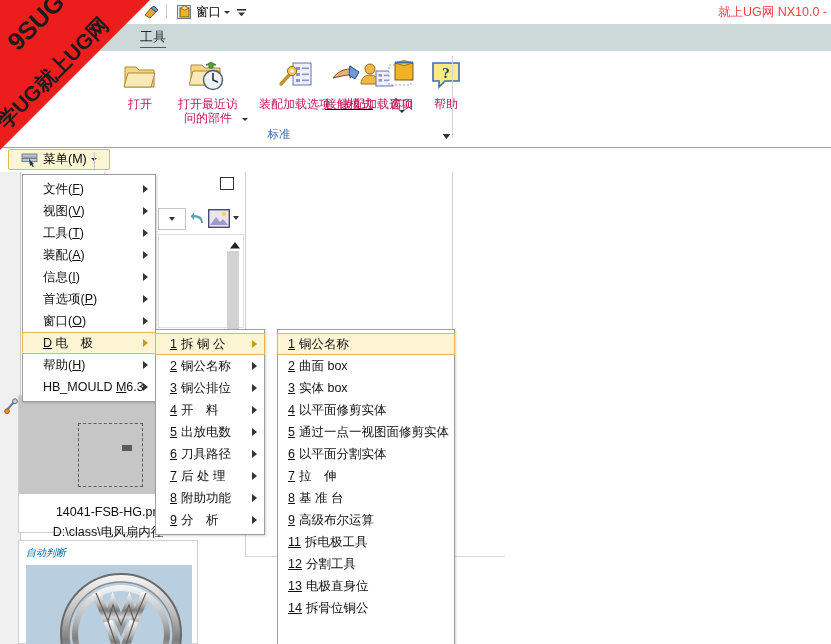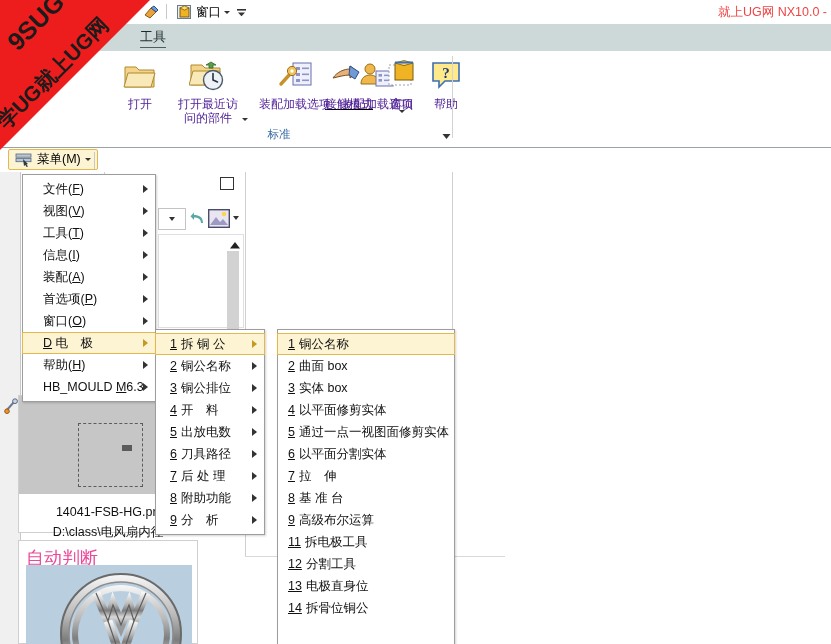--- a/index.html
+++ b/index.html
@@ -41,38 +41,38 @@
   .group{position:absolute;top:0;height:95px;}
   .group-sep{position:absolute;top:5px;width:1px;height:82px;background:#d3d3d3;}
   .group-title{
     position:absolute;bottom:4px;width:100%;text-align:center;
     font-size:11.5px;color:#3b6ea5;
   }
   .rbtn{
     position:absolute;top:4px;width:72px;text-align:center;cursor:default;
   }
   .rbtn .ico{height:42px;display:flex;align-items:center;justify-content:center;}
-  .rbtn .lbl{font-size:12px;line-height:14px;color:#4c1d95;}
+  .rbtn .lbl{font-size:12px;line-height:14px;color:#be185d;}
   .caret{
     display:inline-block;width:0;height:0;
     border-left:3.5px solid transparent;border-right:3.5px solid transparent;
     border-top:4px solid #333;vertical-align:middle;
   }
   .caret-sm{
     display:inline-block;width:0;height:0;
     border-left:3px solid transparent;border-right:3px solid transparent;
     border-top:3.5px solid #333;vertical-align:middle;
   }
   
   #menubar-row{
     position:absolute;left:0;top:148px;width:831px;height:24px;background:#fff;
   }
   #menu-btn{
     position:absolute;left:8px;top:1px;height:21px;box-sizing:border-box;
-    display:flex;align-items:center;gap:4px;padding:0 6px;
+    display:flex;align-items:center;gap:4px;padding:0 12px;
     background:#fdf4d4;border:1px solid #e3b94e;border-radius:2px;
     font-size:12.5px;
   }
   #menubtn-sep{position:absolute;left:94px;top:152px;width:1px;height:17px;background:#c8c8c8;}
   .hline{position:absolute;background:#d8d8d8;height:1px;}
   .vline{position:absolute;background:#d0d0d0;width:1px;}
   
   .menu{
     position:absolute;background:#ffffff;border:1px solid #9d9d9d;
     box-shadow:1px 1px 2px rgba(0,0,0,.18);
@@ -102,21 +102,21 @@
   }
   #part-thumb{
     position:absolute;left:19px;top:396px;width:178px;height:98px;background:#c6c6c6;
   }
   #dashbox{position:absolute;left:78px;top:423px;width:63px;height:62px;border:1px dashed #5c5c5c;}
   .partline{position:absolute;width:178px;text-align:center;font-size:12.5px;color:#111;white-space:nowrap;overflow:hidden;}
   #auto-card{
     position:absolute;left:18px;top:540px;width:180px;height:104px;
     background:#fff;border:1px solid #cfcfcf;box-sizing:border-box;
   }
-  #auto-title{position:absolute;left:26px;top:546px;font-size:18px;color:#ec4899;}
+  #auto-title{position:absolute;left:26px;top:546px;font-size:10px;color:#0369a1;font-style:italic;}
   #vw-area{position:absolute;left:26px;top:565px;width:166px;height:79px;background:#b9cfe0;overflow:hidden;}
   
   #watermark{position:absolute;left:0;top:0;width:150px;height:150px;pointer-events:none;z-index:900;}
   .scrollbar-track{position:absolute;background:#ffffff;border:1px solid #e0e0e0;box-sizing:border-box;}
   .scrollbar-thumb{position:absolute;background:#d2d2d2;}
 </style>
 </head>
 <body>
 
 <div id="titlebar">
@@ -356,25 +356,25 @@
   </div>
   <div class="mi">
     <span><span>视图</span>(<span class="mnem">V</span>)</span>
     <span class="arrow"></span>
   </div>
   <div class="mi">
     <span><span>工具</span>(<span class="mnem">T</span>)</span>
     <span class="arrow"></span>
   </div>
   <div class="mi">
+    <span><span>装配</span>(<span class="mnem">A</span>)</span>
+    <span class="arrow"></span>
+  </div>
+  <div class="mi">
     <span><span>信息</span>(<span class="mnem">I</span>)</span>
-    <span class="arrow"></span>
-  </div>
-  <div class="mi">
-    <span><span>装配</span>(<span class="mnem">A</span>)</span>
     <span class="arrow"></span>
   </div>
   <div class="mi">
     <span><span>首选项</span>(<span class="mnem">P</span>)</span>
     <span class="arrow"></span>
   </div>
   <div class="mi">
     <span><span>窗口</span>(<span class="mnem">O</span>)</span>
     <span class="arrow"></span>
   </div>

